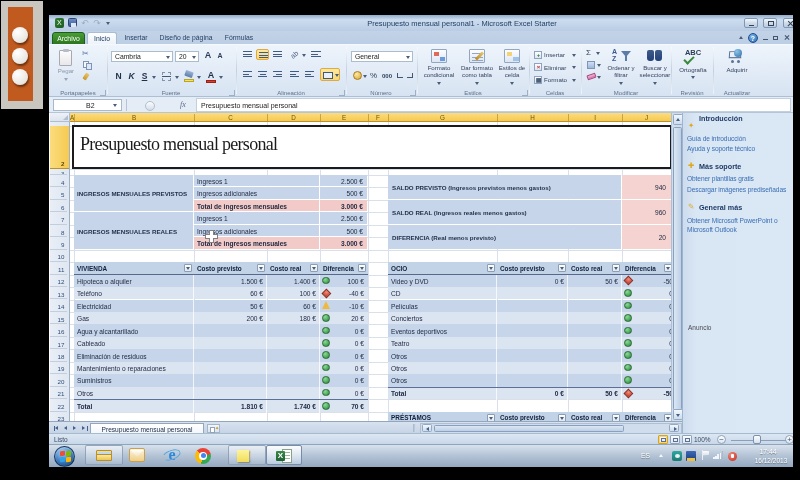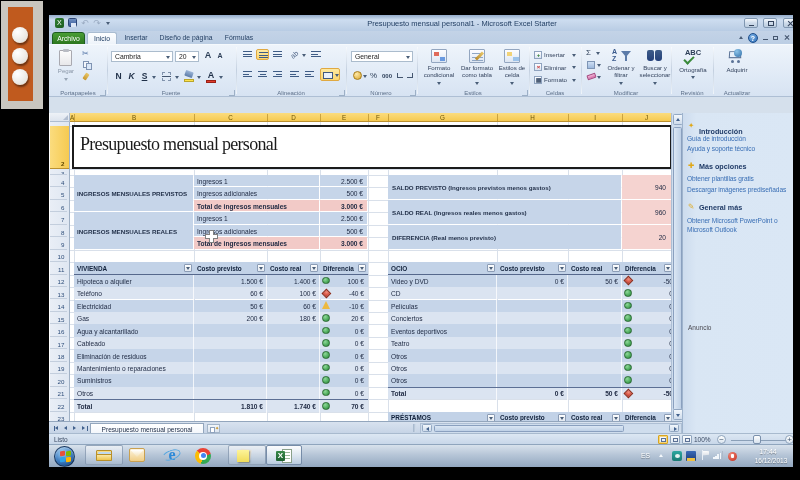--- a/index.html
+++ b/index.html
@@ -355,20 +355,28 @@
         </div>
         <div style="left: 668px; top: 3px; width: 40px; height: 41px;">
           <div style="left: 11px; top: 1px; width: 16px; height: 13px;">
             <div style="left: 1px; top: 2px; width: 12px; height: 7px; border: 1.2px solid rgb(90, 114, 150); transform: perspective(10px) rotateX(8deg);"></div>
             <div style="left: 6px; top: 0px; width: 8px; height: 8px; border-radius: 50%; background: radial-gradient(circle at 35% 30%, rgb(142, 196, 232), rgb(46, 109, 168));"></div>
             <div style="left: 3px; top: 10.5px; width: 3px; height: 3px; border-radius: 50%; background: rgb(90, 114, 150);"></div>
             <div style="left: 9px; top: 10.5px; width: 3px; height: 3px; border-radius: 50%; background: rgb(90, 114, 150);"></div>
           </div>
           <div class="ribbtn-label" style="left: 0px; top: 19px; width: 40px;">Adquirir</div>
         </div>
+      </div>
+      <div id="fxbar">
+        <div id="namebox">B2</div>
+        <div class="dd" style="left: 64px; top: 6.5px;"></div>
+        <div style="left: 77px; top: 2px; width: 1px; height: 12px; background: rgb(182, 196, 216);"></div>
+        <div id="fx-circle"></div>
+        <div id="fx-label">fx</div>
+        <div id="fx-input">Presupuesto mensual personal</div>
       </div>
       <div id="sheet">
         <div id="colhdr">
           <div class="colletter" style="left: 0px; width: 4px;">A</div>
           <div class="colletter" style="left: 4px; width: 120px;">B</div>
           <div class="coltick" style="left: 4px;"></div>
           <div class="colletter" style="left: 124px; width: 73px;">C</div>
           <div class="coltick" style="left: 124px;"></div>
           <div class="colletter" style="left: 197px; width: 53px;">D</div>
           <div class="coltick" style="left: 197px;"></div>
@@ -978,25 +986,25 @@
         </div>
         <div style="left: 678px; top: 5.5px; width: 11px; height: 11px;">
           <div style="left: 1px; top: 1px; width: 9px; height: 9px; border-radius: 50%; background: radial-gradient(circle at 35% 30%, rgb(240, 138, 122), rgb(198, 40, 24));"></div>
           <div style="left: 4px; top: 3.5px; width: 3px; height: 4px; background: rgb(255, 255, 255); border-radius: 1px;"></div>
         </div>
         <div id="clock-time">17:44</div>
         <div id="clock-date">16/12/2013</div>
       </div>
       <div id="pane">
         <div style="left: 5px; top: 9px; width: 8px; height: 8px; font-size: 7.5px; line-height: 8px; color: rgb(224, 168, 24);">✦</div>
-        <div class="pane-h" style="left: 16px; top: 14px;">Introducción</div>
+        <div class="pane-h" style="left: 16px; top: 1px;">Introducción</div>
         <div class="pane-link" style="left: 4px; top: 21px; width: 103px; white-space: normal;">Guía de introducción</div>
         <div class="pane-link" style="left: 4px; top: 31px; width: 103px; white-space: normal;">Ayuda y soporte técnico</div>
         <div style="left: 5px; top: 49px; width: 8px; height: 8px; font-size: 7.5px; line-height: 8px; color: rgb(224, 168, 24);">✚</div>
-        <div class="pane-h" style="left: 16px; top: 49px;">Más opciones</div>
+        <div class="pane-h" style="left: 16px; top: 49px;">Más soporte</div>
         <div class="pane-link" style="left: 4px; top: 61px; width: 103px; white-space: normal;">Obtener plantillas gratis</div>
         <div class="pane-link" style="left: 4px; top: 72px; width: 103px; white-space: normal;">Descargar imágenes prediseñadas</div>
         <div style="left: 5px; top: 90px; width: 8px; height: 8px; font-size: 7.5px; line-height: 8px; color: rgb(224, 168, 24);">✎</div>
         <div class="pane-h" style="left: 16px; top: 90px;">General más</div>
         <div class="pane-link" style="left: 4px; top: 103px; width: 103px; white-space: normal;">Obtener Microsoft PowerPoint o Microsoft Outlook</div>
         <div id="ad-label">Anuncio</div>
       </div>
     </div>
 </div>
 

